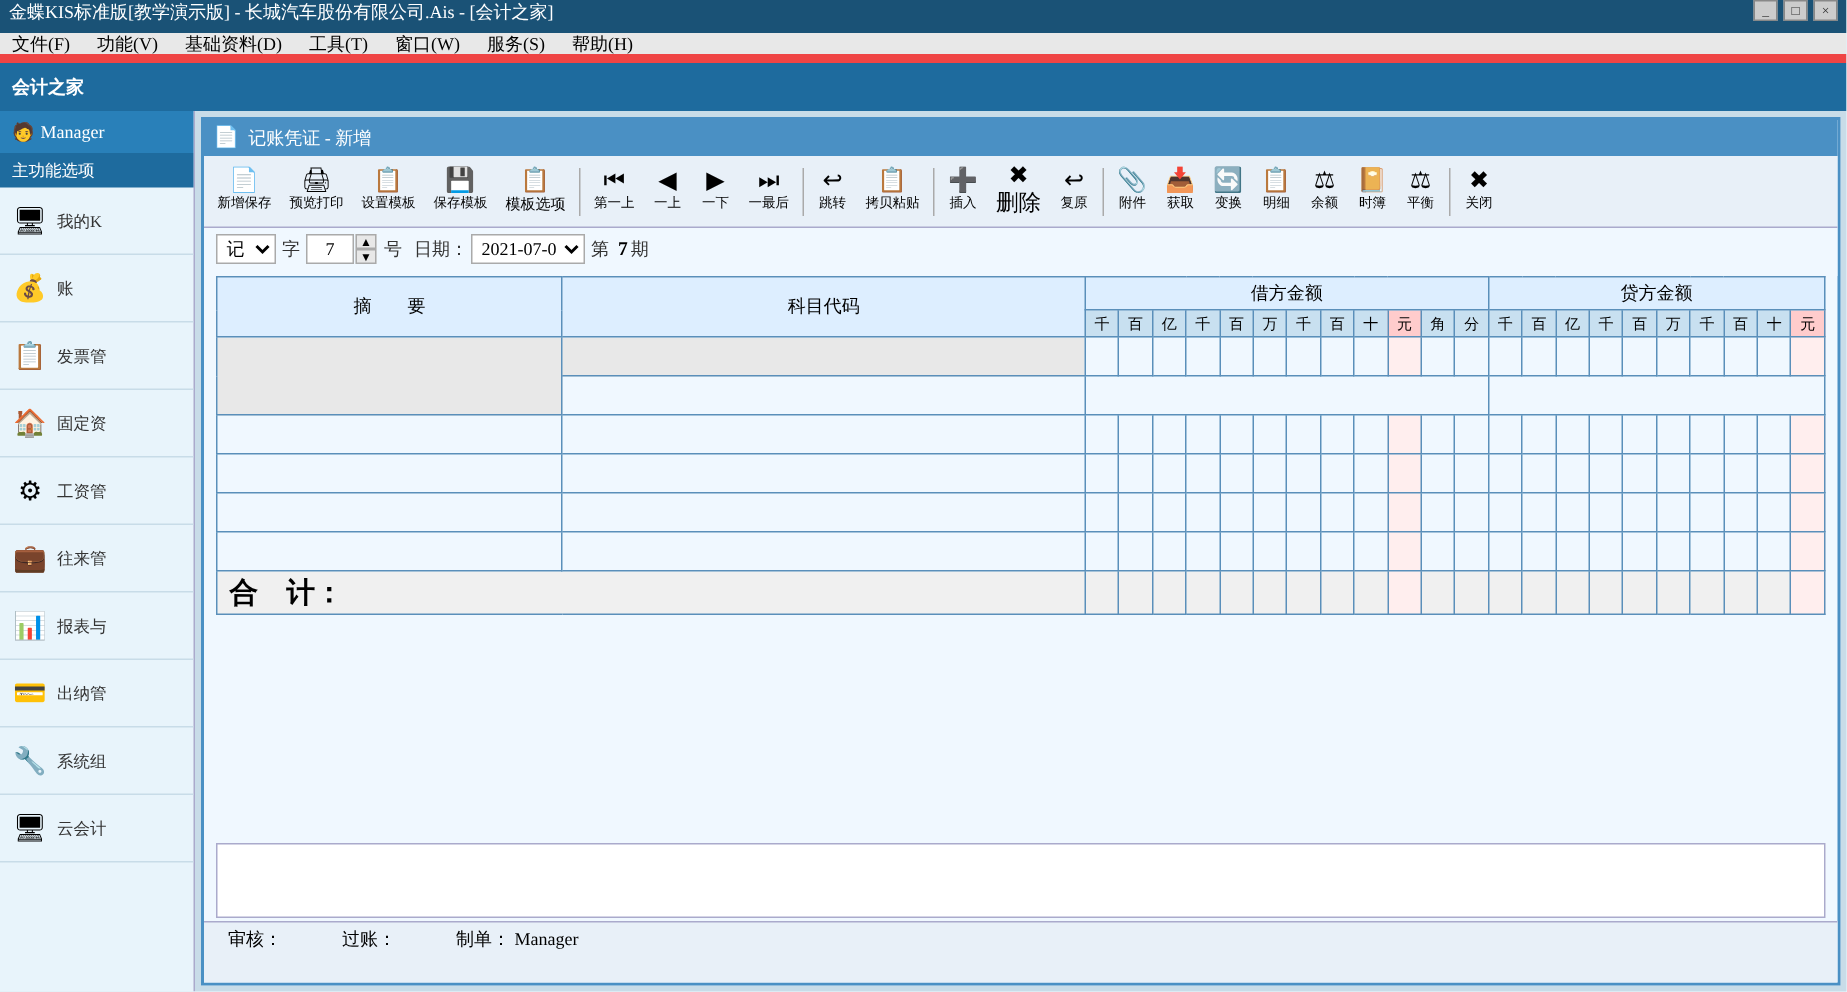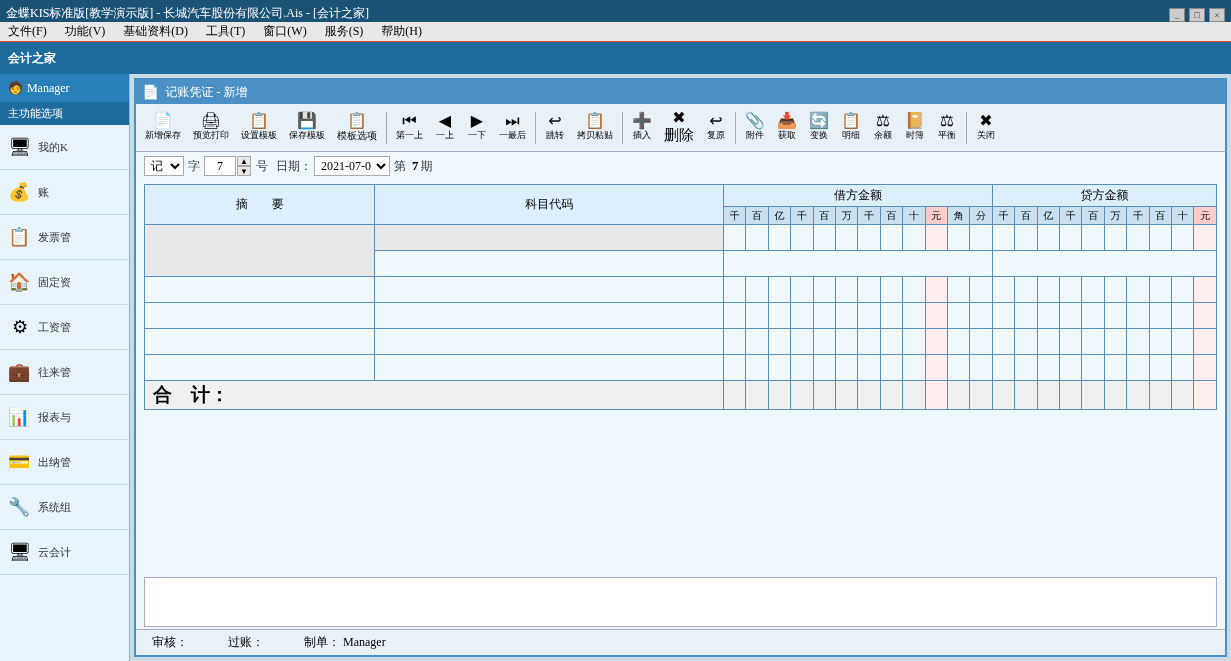--- a/index.html
+++ b/index.html
@@ -4,37 +4,37 @@
   <style>
     * { box-sizing: border-box; margin: 0; padding: 0; font-family: SimSun, '宋体', serif; font-size: 12px; }
     body { background: #d4e8f0; width: 1231px; height: 661px; overflow: hidden; }
     
     
     .title-bar {
       background: #1a5276;
       color: white;
       height: 22px;
       display: flex;
-      align-items: flex-end;
+      align-items: flex-start;
       padding: 0 6px;
       font-size: 11px;
       justify-content: space-between;
     }
     .title-bar-left { display: flex; align-items: center; gap: 4px; }
     .title-bar-right { display: flex; gap: 4px; }
     .title-btn { width: 16px; height: 14px; background: #ccc; border: 1px solid #888; font-size: 9px; display: flex; align-items: center; justify-content: center; cursor: pointer; color: #333; }
 
     
     .menu-bar {
       background: #e8e8e8;
       height: 20px;
       display: flex;
       align-items: center;
       padding: 0 4px;
-      border-bottom: 1px solid #ef4444;
+      border-bottom: 6px solid #ef4444;
       gap: 10px;
       font-size: 11px;
     }
     .menu-item { cursor: pointer; padding: 1px 4px; }
 
     
     .app-header {
       background: #1e6b9e;
       height: 32px;
       display: flex;
@@ -204,21 +204,21 @@
     .money-col { width: 18px; text-align: center; font-size: 10px; }
     .data-row td { height: 26px; }
     .data-row td.summary-cell { }
     .data-row td.money-cell { text-align: center; }
     .total-row td { background: #f0f0f0; font-weight: bold; height: 28px; }
 
     
     .footer {
       background: #e8f0f8;
       border-top: 1px solid #aac;
-      padding: 4px 16px;
+      padding: 20px 16px;
       display: flex;
       gap: 40px;
       font-size: 12px;
       height: 26px;
       align-items: flex-end;
     }
 
     .table-container {
       padding: 0 8px;
       flex: 1;

